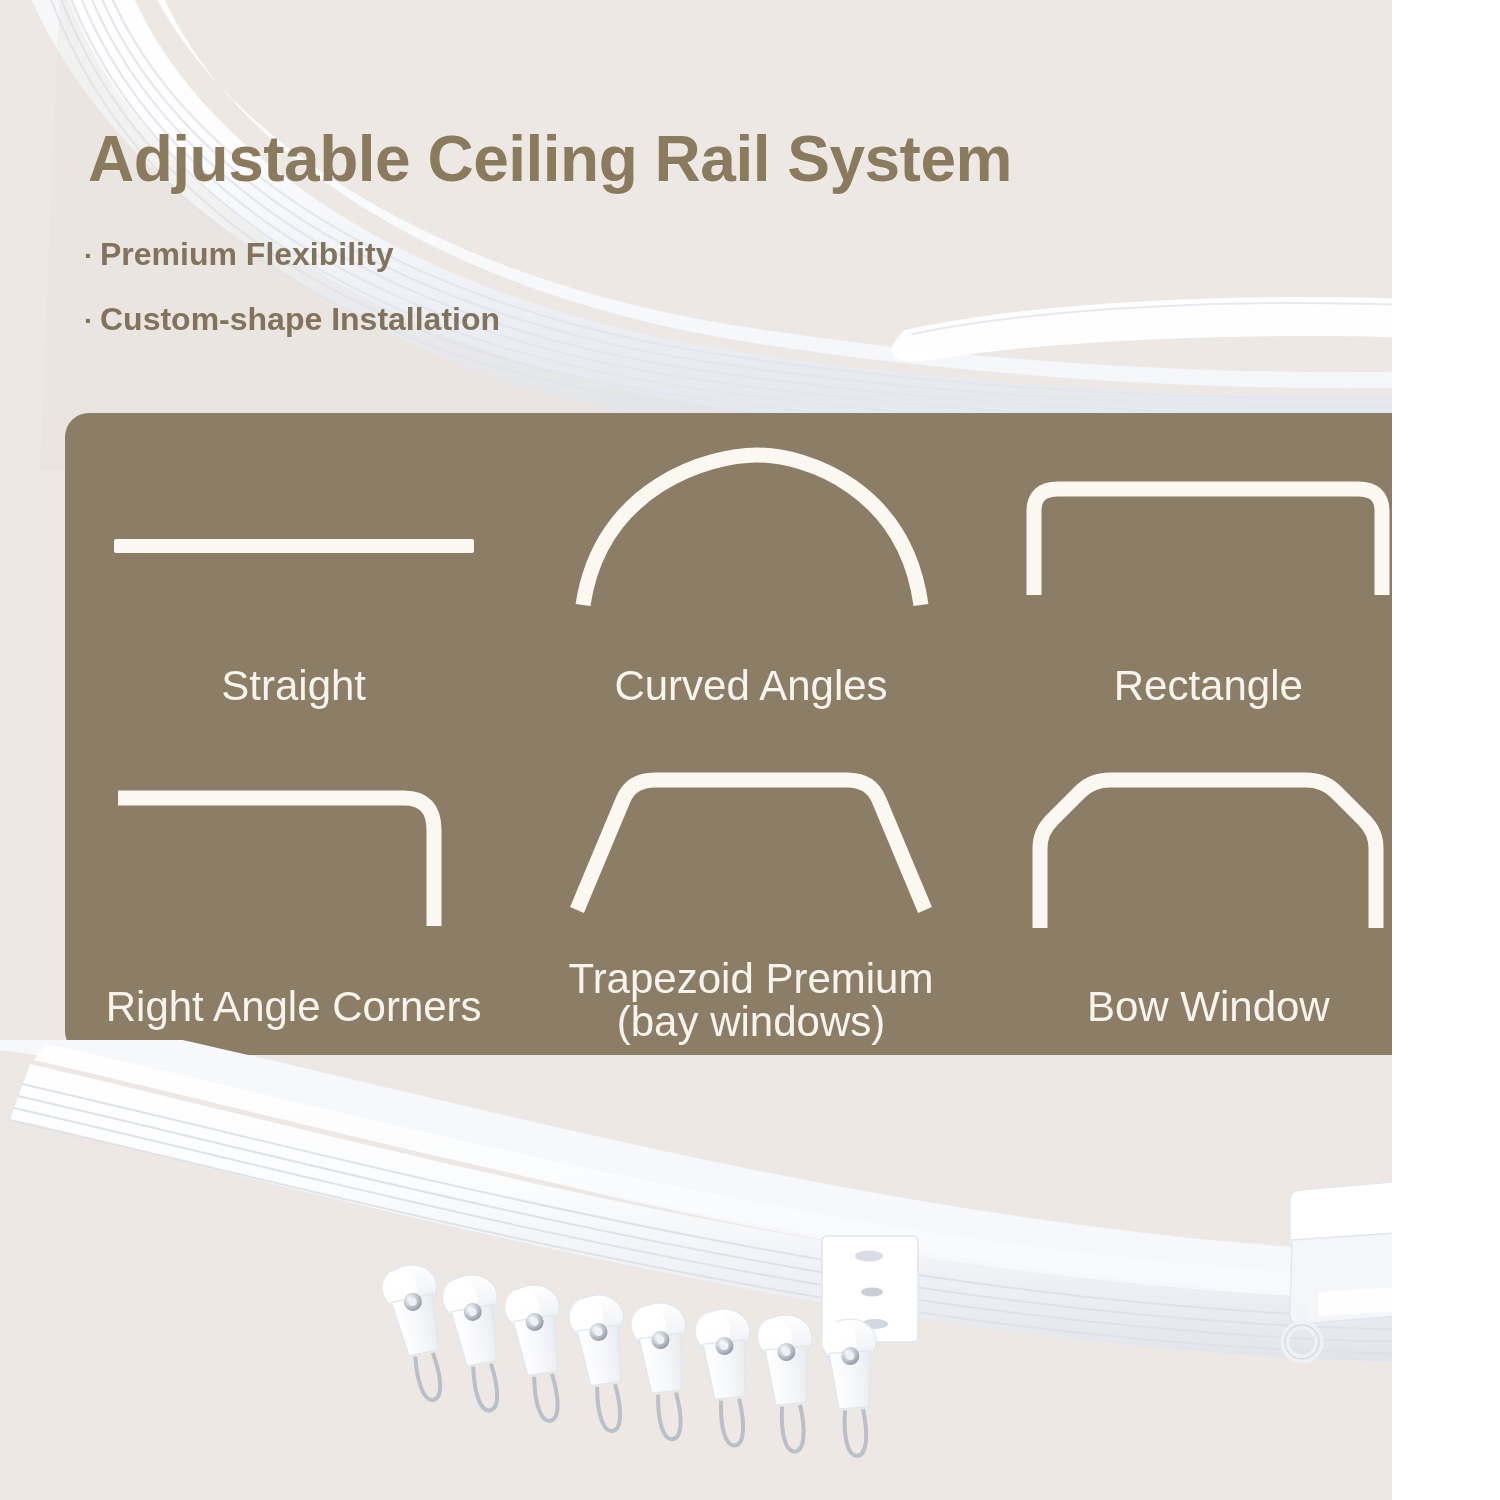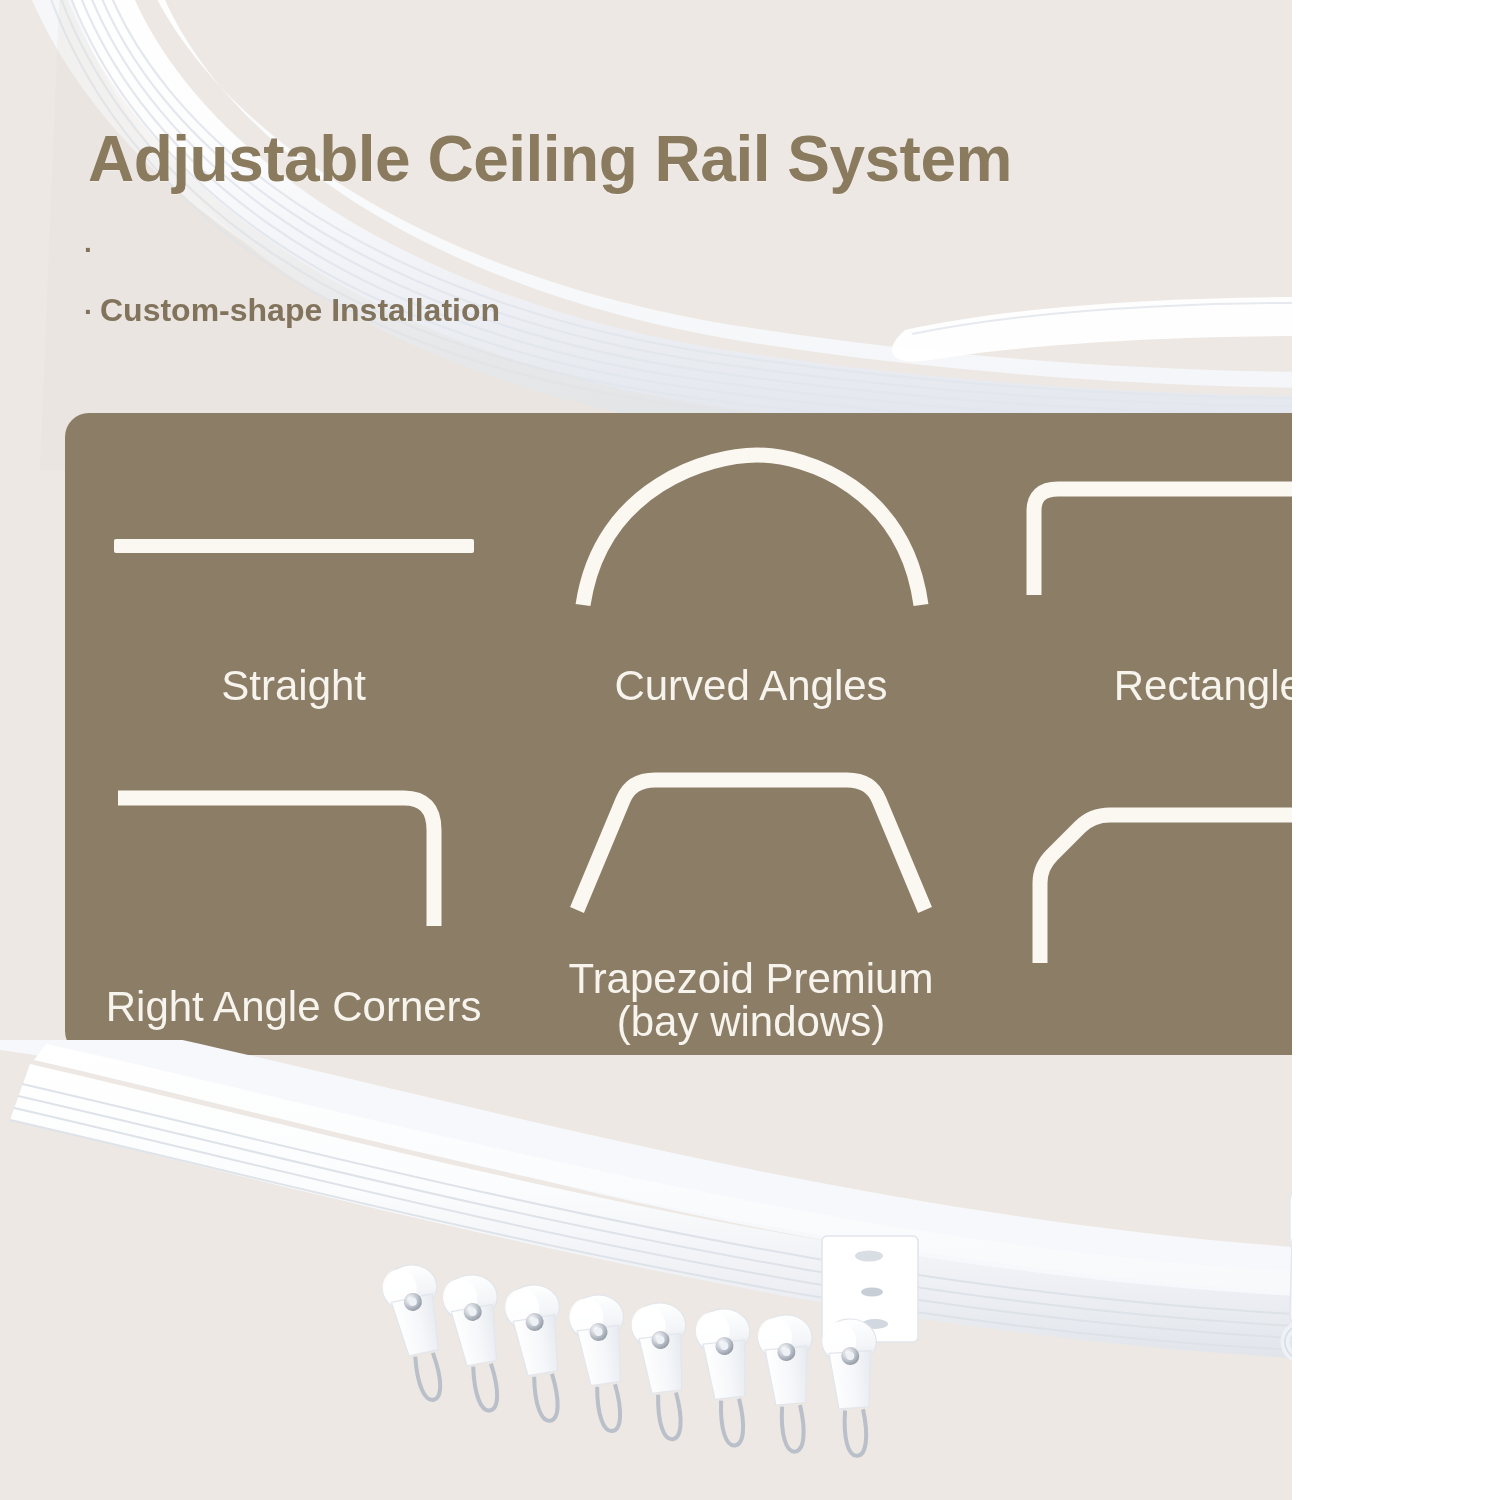--- a/index.html
+++ b/index.html
@@ -2,21 +2,21 @@
 <html><head>
 <meta charset="utf-8">
 <style>
   html, body {
     margin: 0;
     padding: 0;
     background: #ffffff;
   }
   #page {
     position: relative;
-    width: 1292px;
+    width: 1392px;
     height: 1500px;
     overflow: hidden;
     background: #EDE8E3;
     font-family: "Liberation Sans", sans-serif;
   }
 
   
   .photo-top {
     position: absolute;
     left: 0; top: 0;
@@ -184,20 +184,21 @@
       <path d="M 60,-20 C 130,180 360,350 700,404 C 1000,452 1320,458 1500,448
                L 1500,470 L 40,470 Z" fill="#e3dfd9" opacity="0.28"></path>
     </svg>
   </div>
 
   <div class="title">Adjustable Ceiling Rail System</div>
 
   <div class="bullets">
     <div class="bullet-row">
       <span class="bullet-dot">·</span>
+      <span>Premium Flexibility</span>
     </div>
     <div class="bullet-row">
       <span class="bullet-dot">·</span>
       <span>Custom-shape Installation</span>
     </div>
   </div>
 
   <div class="grid">
 
     <div class="cell">
@@ -246,20 +247,21 @@
 (bay windows)</div>
     </div>
 
     <div class="cell">
       <div class="cell-icon">
         <svg width="380" height="230" viewBox="0 0 380 230">
           <path d="M 22,176 L 22,96 Q 22,80 34,68 L 62,40 Q 74,28 92,28 L 288,28
                    Q 306,28 318,40 L 346,68 Q 358,80 358,96 L 358,176" fill="none" stroke="#FBF8F1" stroke-width="15" stroke-linecap="butt"></path>
         </svg>
       </div>
+      <div class="cell-label">Bow Window</div>
     </div>
   </div>
 
   <div class="photo-bottom">
     <svg width="1500" height="460" viewBox="0 0 1500 460">
       <defs>
         <linearGradient id="railFaceB" x1="0" y1="0" x2="0" y2="1">
           <stop offset="0%" stop-color="#ffffff"></stop>
           <stop offset="42%" stop-color="#fbfcfd"></stop>
           <stop offset="78%" stop-color="#eceef3"></stop>

